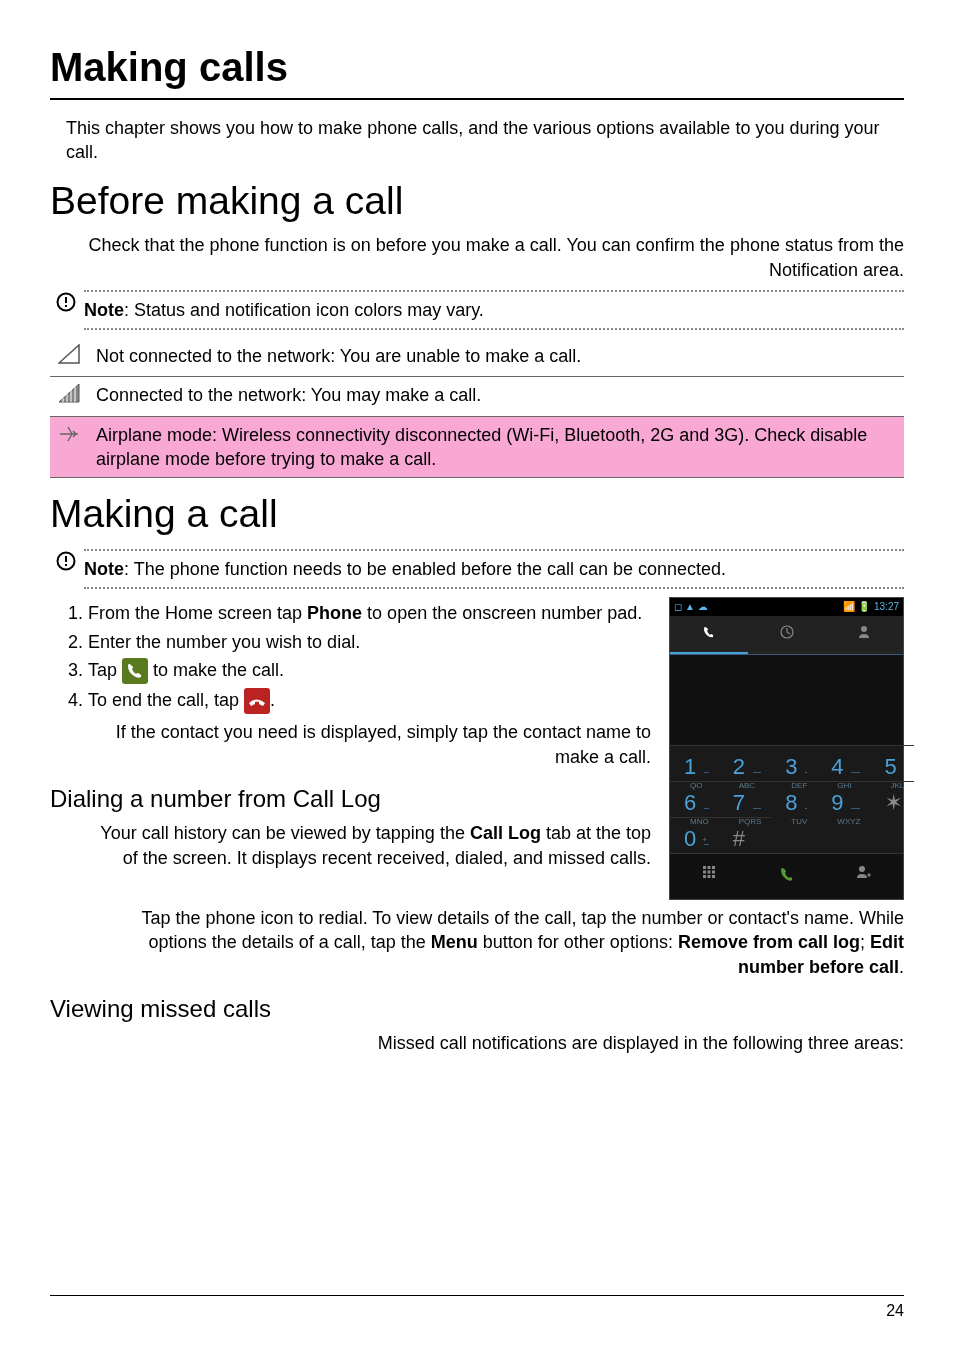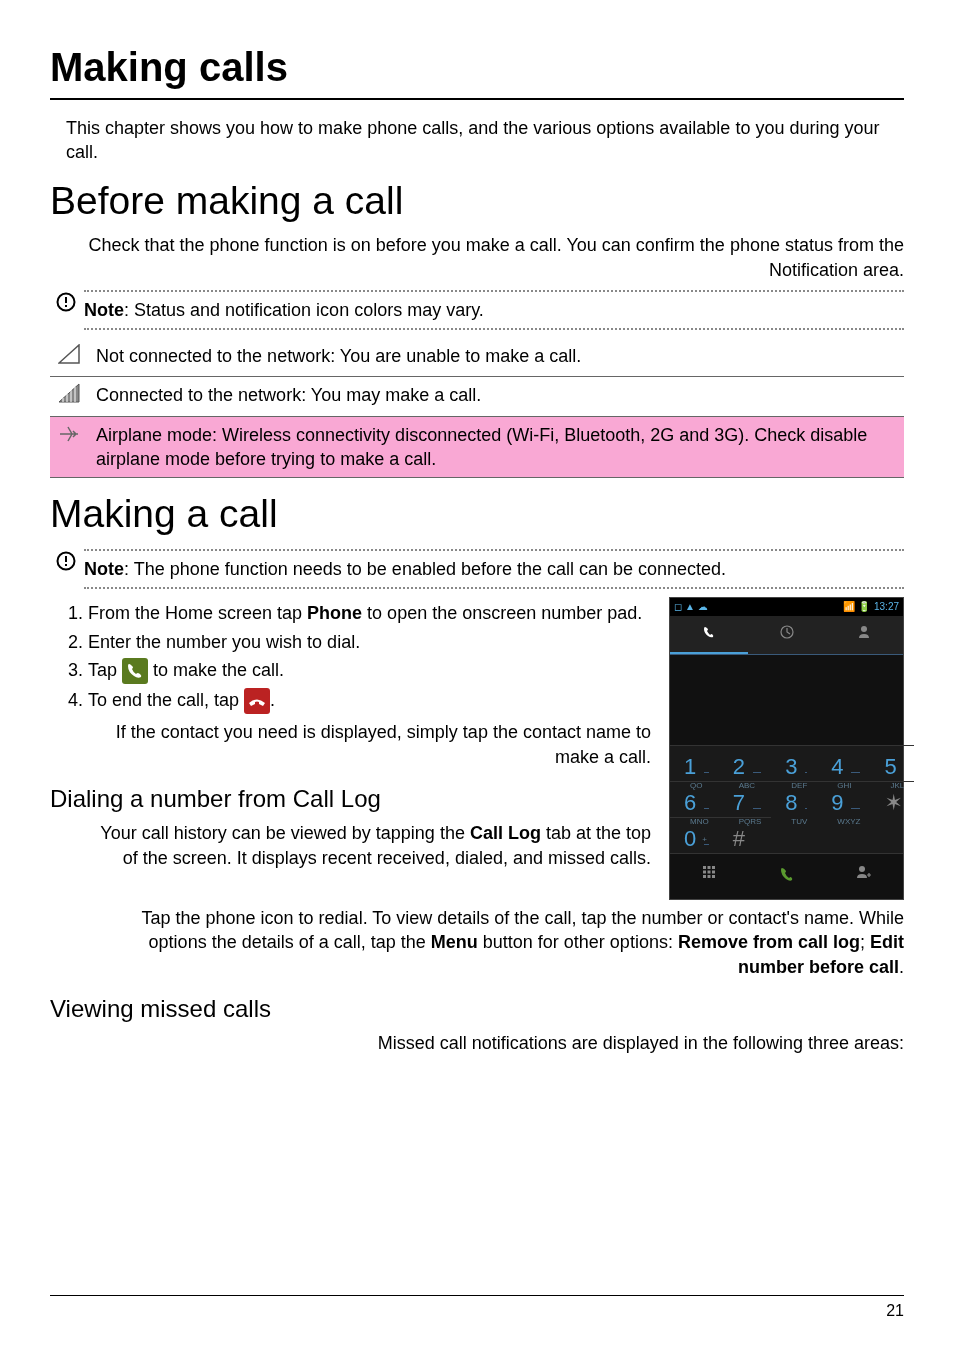--- a/index.html
+++ b/index.html
@@ -291,14 +291,14 @@
     </div>
   </div>
 </div>
 
 <p class="body-text"><span>Tap the phone icon to redial. To view details of the call, tap the number or contact's name. While options the details of a call, tap the </span><span class="bold">Menu</span><span> button for other options: </span><span class="bold">Remove from call log</span><span>; </span><span class="bold">Edit number before call</span><span>.</span></p>
 
 <h3 class="sub">Viewing missed calls</h3>
 <p class="body-text">Missed call notifications are displayed in the following three areas:</p>
 
 <div class="footer">
-  <span>21</span>
+  <span>24</span>
 </div>
 
 </body></html>

